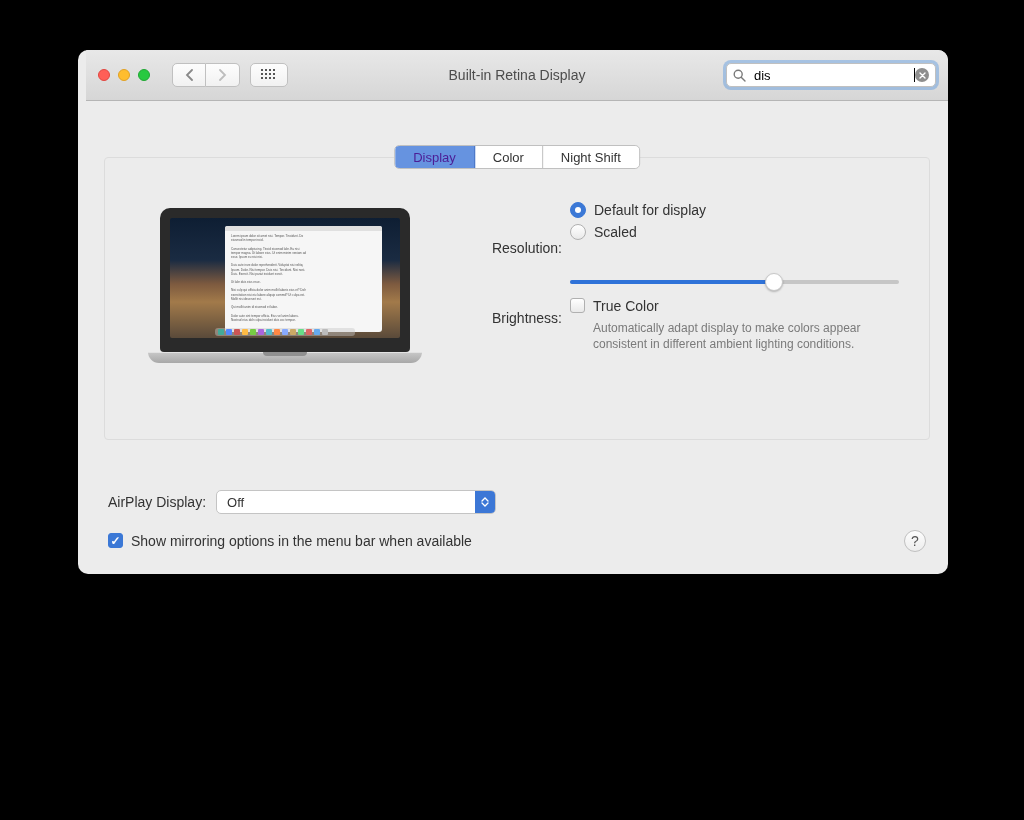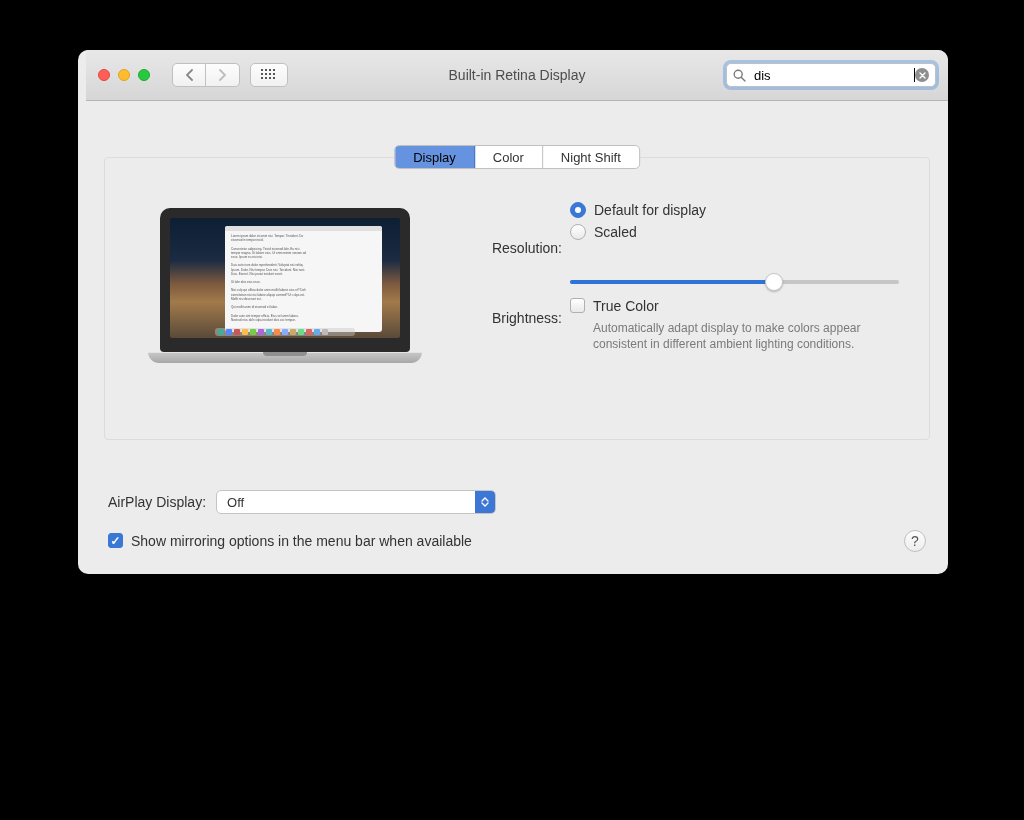--- a/index.html
+++ b/index.html
@@ -35,21 +35,21 @@
     .clear-btn { width: 14px; height: 14px; border-radius: 50%; background: #8e8e8e; color: #fff;
       display: flex; align-items: center; justify-content: center; font-size: 10px; cursor: default;}
 
     .content { flex: 1; display: flex; flex-direction: column;}
     .inner-box { margin: 56px 18px 12px 18px; background: #ececec; border: 1px solid #dcdcdc;
        border-radius: 4px; position: relative; flex: 1; padding: 44px 30px 20px 30px;}
     .tabs { position: absolute; top: -13px; left: 50%; transform: translateX(-50%); display: flex;
       border: 1px solid #c0c0c0; border-radius: 5px; overflow: hidden; background: #fff; height: 24px;}
     .tab { padding: 0 18px; font-size: 13px; display: flex; align-items: center; color: #333; border-right: 1px solid #c0c0c0;}
     .tab:last-child { border-right: none;}
-    .tab.active { background: #6693e0; color: #000000; border-right-color: #4a75c4; justify-content: flex-end;}
+    .tab.active { background: #6693e0; color: #4c1d95; border-right-color: #4a75c4; justify-content: flex-end;}
     
     .main-row { display: flex; gap: 30px;}
     .laptop-col { width: 300px; padding-top: 6px; display: flex; justify-content: center;}
     .settings-col { flex: 1; color: #333;}
 
     .setting-row { display: flex; margin-bottom: 16px; }
     .setting-label { width: 105px; text-align: right; font-size: 14px; padding-right: 8px; padding-top: 2px; margin-top: 36px;}
     .setting-body { flex: 1;}
     .radio-row, .check-row { display: flex; align-items: flex-start; margin-bottom: 6px; font-size: 14px;}
     .radio { width: 16px; height: 16px; border-radius: 50%; border: 1px solid #b0b0b0; margin-right: 8px;

